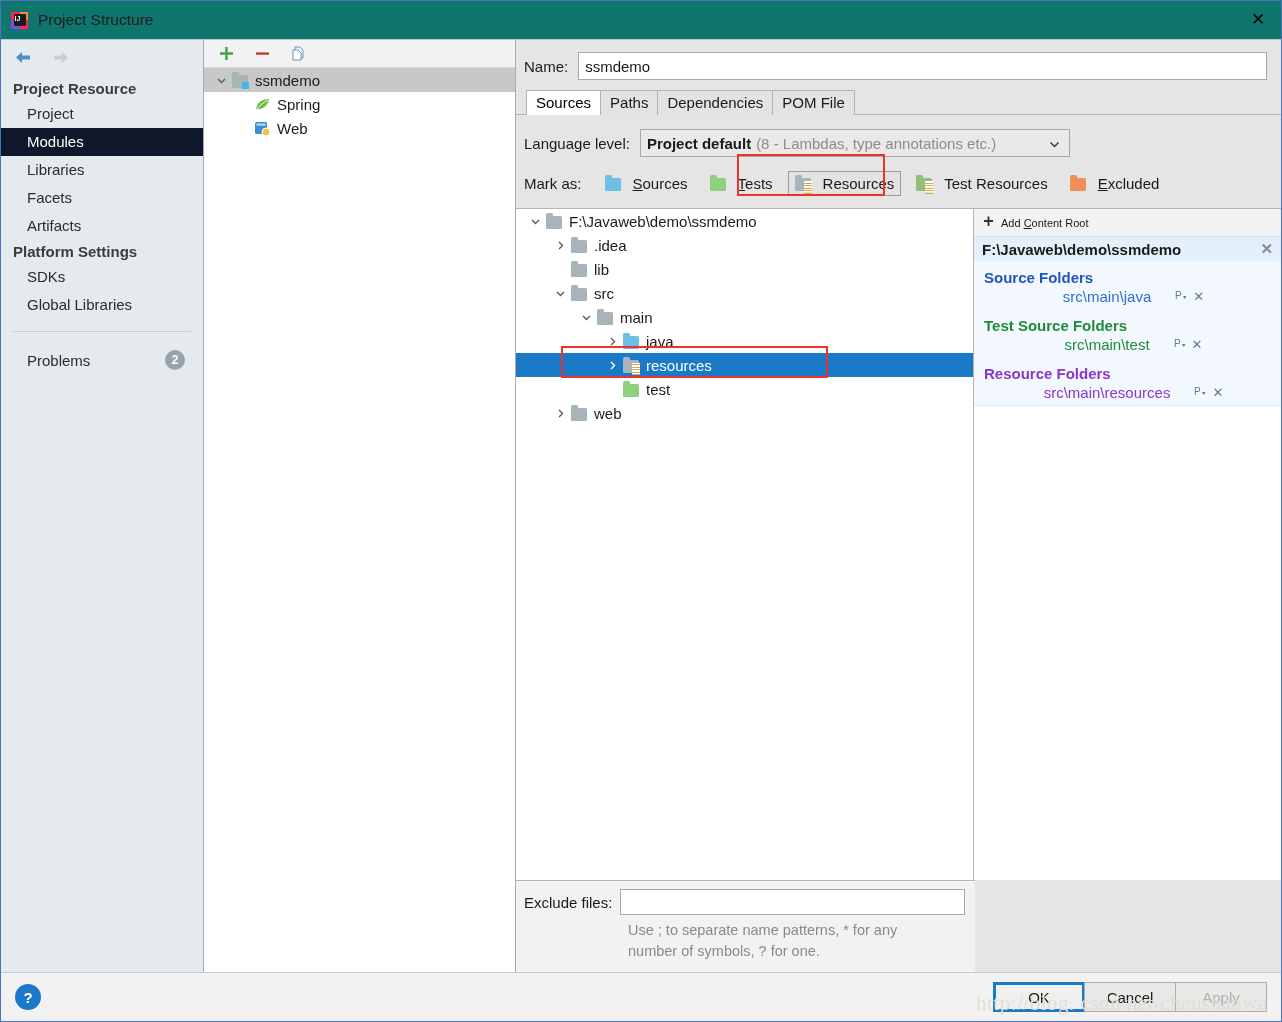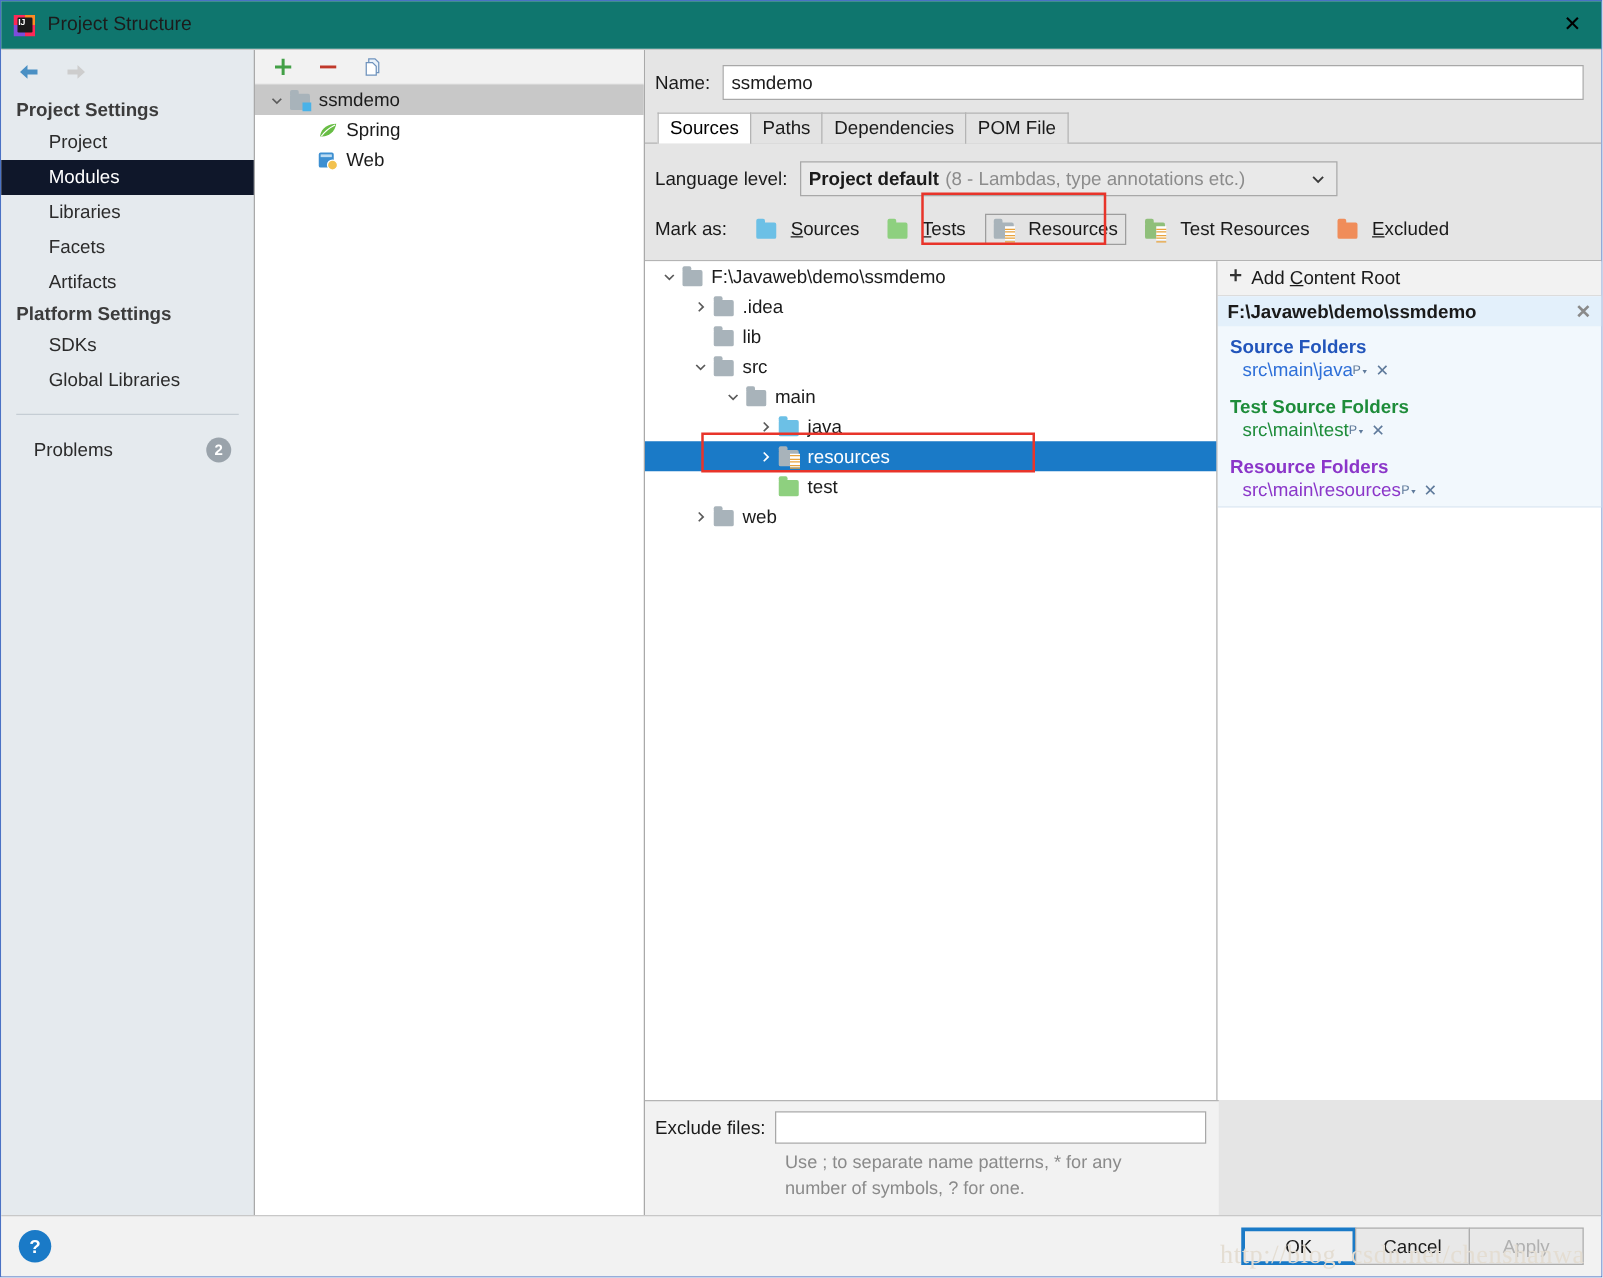--- a/index.html
+++ b/index.html
@@ -52,21 +52,21 @@
   }
   .nav-arrows { height:28px; display:flex; align-items:center; padding:6px 0 0 12px; gap:16px;}
   .arrow { width:21px; height:19px; }
   .sb-list { padding-top:9px; }
   .sb-group {
     font-weight:bold; font-size:15px; color:#3c3c3c;
     padding:3px 0 3px 12px;
   }
   .sb-item {
     font-size:15px; color:#2b2b2b;
-    padding:4px 0 4px 38px;
+    padding:4px 0 4px 26px;
     line-height:20px;
     cursor:default;
   }
   .sb-item.selected { background:#0f172a; color:#ffffff; }
   .sb-sep { height:1px; background:#c5cdd4; margin:12px 12px 0 12px; }
   .sb-problems {
     display:flex; align-items:center; justify-content:space-between;
     padding:4px 18px 4px 26px; margin-top:14px;
     font-size:15px; color:#2b2b2b;
   }
@@ -137,32 +137,32 @@
   }
   .mark-btn.pressed { background:#e3e3e3; border:1px solid #9d9d9d; }
   .mark-btn u { text-decoration:underline; }
   .hl-box { position:absolute; border:2px solid #e8342a; pointer-events:none; z-index:50; }
   
   .split { flex:1 1 auto; display:flex; min-height:0; border-top:1px solid #b4b4b4; margin-top:12px;}
   .filetree { flex:1 1 auto; background:#fff; border-right:1px solid #b4b4b4; position:relative; min-width:0;}
   .ft-row { display:flex; align-items:center; height:24px; font-size:15px; color:#1b1b1b; cursor:default;}
   .ft-row.sel { background:#1a7ac7; color:#fff; }
   .roots { width:307px; min-width:307px; background:#fff; display:flex; flex-direction:column;}
-  .add-root { display:flex; align-items:center; gap:6px; height:28px; padding-left:8px; font-size:15px; background:#f2f2f2; border-bottom:1px solid #dcdcdc;}
+  .add-root { display:flex; align-items:center; gap:6px; height:28px; padding-left:8px; font-size:11px; background:#f2f2f2; border-bottom:1px solid #dcdcdc;}
   .root-block { background:#f2f8fd; border-bottom:1px solid #dde8f2; }
   .root-head {
     display:flex; align-items:center; justify-content:space-between;
     background:#e3f0fb; padding:3px 8px 3px 8px; font-weight:bold; font-size:15px; color:#1a1a1a;
   }
   .root-head .x { color:#8a8a8a; font-size:15px; cursor:default;}
   .grp-title { font-weight:bold; font-size:15px; padding:8px 0 1px 10px; }
   .grp-title.src { color:#2255bb; }
   .grp-title.test { color:#1e8c3a; }
   .grp-title.res { color:#8b36c9; }
-  .grp-row { display:flex; align-items:center; justify-content:flex-start; padding:1px 8px 4px 20px; font-size:15px;}
+  .grp-row { display:flex; align-items:center; justify-content:center; padding:1px 8px 4px 20px; font-size:15px;gap:24px;}
   .grp-row .p { color:#3d5a80; }
   .grp-row.src .p { color:#2e6fd8; }
   .grp-row.test .p { color:#1e8c3a; }
   .grp-row.res .p { color:#8b36c9; }
   .grp-icons { display:flex; align-items:center; gap:4px; color:#5f7a9b; font-size:13px; }
   
   .excl-wrap { border-top:1px solid #b4b4b4; background:#f2f2f2; padding:8px 10px 10px 8px; }
   .excl-row { display:flex; align-items:center; }
   .excl-label { font-size:15px; margin-right:8px; }
   .excl-input { flex:1 1 auto; height:26px; border:1px solid #a8a8a8; background:#fff; }
@@ -203,21 +203,21 @@
             </svg>
         </span>
         <span class="arrow">
           <svg width="21" height="19" viewBox="0 0 21 19">
               <path d="M12 4 L18 9.5 L12 15 L12 11.5 L4 11.5 L4 7.5 L12 7.5 Z" fill="#cdcdcd"></path>
             </svg>
         </span>
       </div>
 
       <div class="sb-list">
-        <div class="sb-group">Project Settings</div>
+        <div class="sb-group">Project Resource</div>
         <div class="sb-item">Project</div>
         <div class="sb-item selected">Modules</div>
         <div class="sb-item">Libraries</div>
         <div class="sb-item">Facets</div>
         <div class="sb-item">Artifacts</div>
         <div class="sb-group">Platform Settings</div>
         <div class="sb-item">SDKs</div>
         <div class="sb-item">Global Libraries</div>
         <div class="sb-sep"></div>
         <div class="sb-problems">

